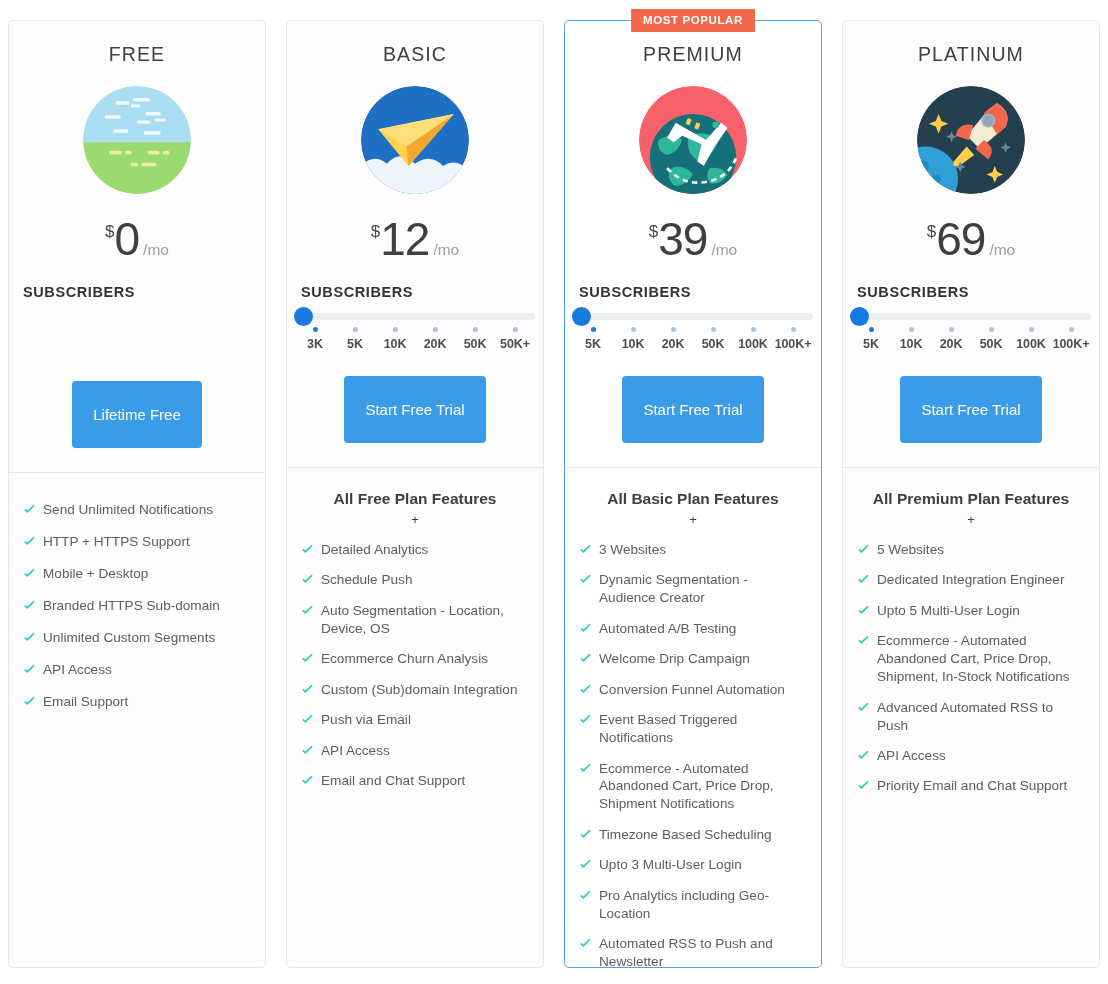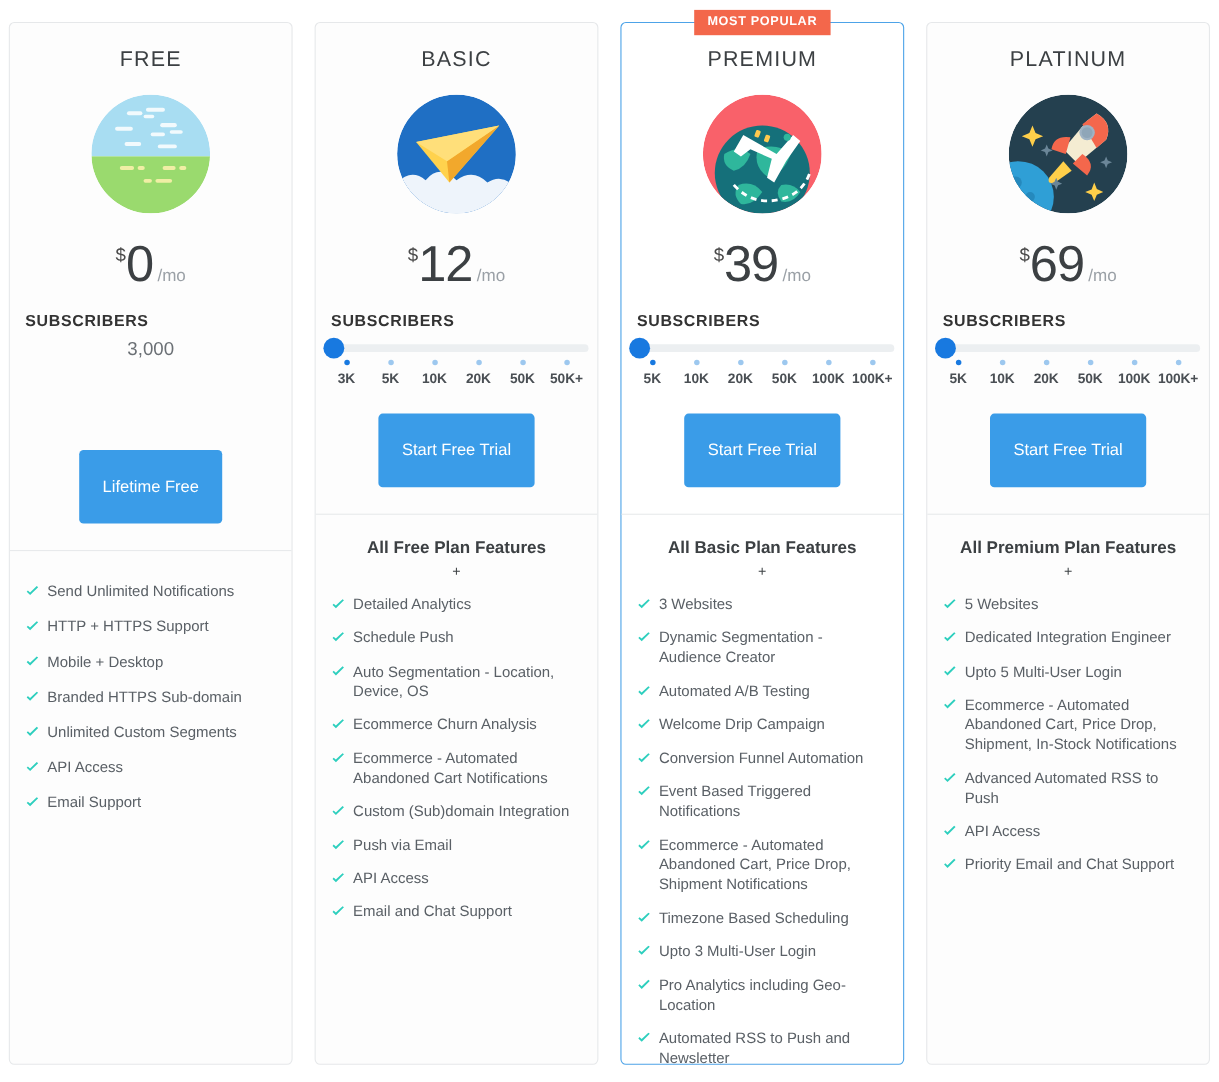--- a/index.html
+++ b/index.html
@@ -205,21 +205,20 @@
             </g>
           </svg>
         </div>
         <div class="price-row">
           <span class="cur">$</span>
           <span class="amt">0</span>
           <span class="per">/mo</span>
         </div>
         <div class="subs-label">SUBSCRIBERS</div>
       </div>
-      <div class="subs-static">3,000</div>
       <div class="slider-spacer"></div>
       <div class="cta-wrap"><button class="cta">Lifetime Free</button></div>
       <div class="divider"></div>
       <div class="features free-list">
         <ul class="flist">
           <li>
             <span class="chk">
               <svg viewBox="0 0 16 16">
                 <path d="M1.6 8.6 L5.4 12.3 L14.4 3.4 L12.8 2.2 L5.3 9.3 L2.9 7.1 Z" fill="currentColor"></path>
               </svg>
@@ -364,28 +363,20 @@
             </span>
             <span>Auto Segmentation - Location, Device, OS</span>
           </li>
           <li>
             <span class="chk">
               <svg viewBox="0 0 16 16">
                 <path d="M1.6 8.6 L5.4 12.3 L14.4 3.4 L12.8 2.2 L5.3 9.3 L2.9 7.1 Z" fill="currentColor"></path>
               </svg>
             </span>
             <span>Ecommerce Churn Analysis</span>
-          </li>
-          <li>
-            <span class="chk">
-              <svg viewBox="0 0 16 16">
-                <path d="M1.6 8.6 L5.4 12.3 L14.4 3.4 L12.8 2.2 L5.3 9.3 L2.9 7.1 Z" fill="currentColor"></path>
-              </svg>
-            </span>
-            <span>Ecommerce - Automated Abandoned Cart Notifications</span>
           </li>
           <li>
             <span class="chk">
               <svg viewBox="0 0 16 16">
                 <path d="M1.6 8.6 L5.4 12.3 L14.4 3.4 L12.8 2.2 L5.3 9.3 L2.9 7.1 Z" fill="currentColor"></path>
               </svg>
             </span>
             <span>Custom (Sub)domain Integration</span>
           </li>
           <li>

